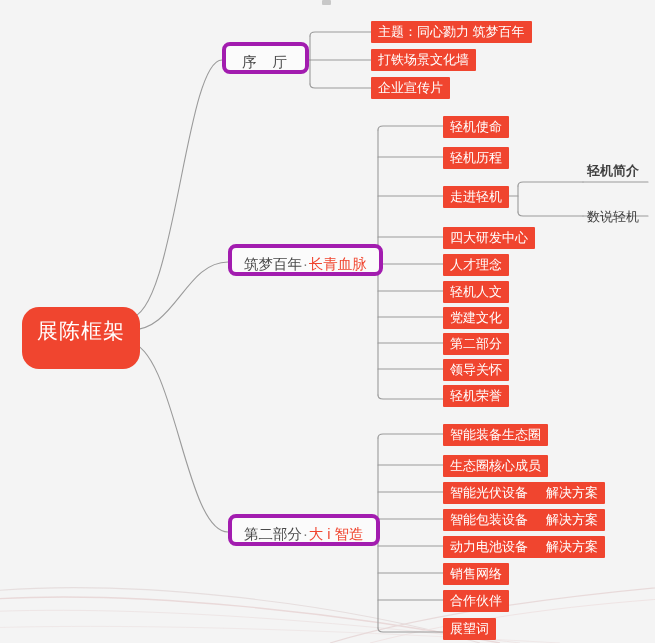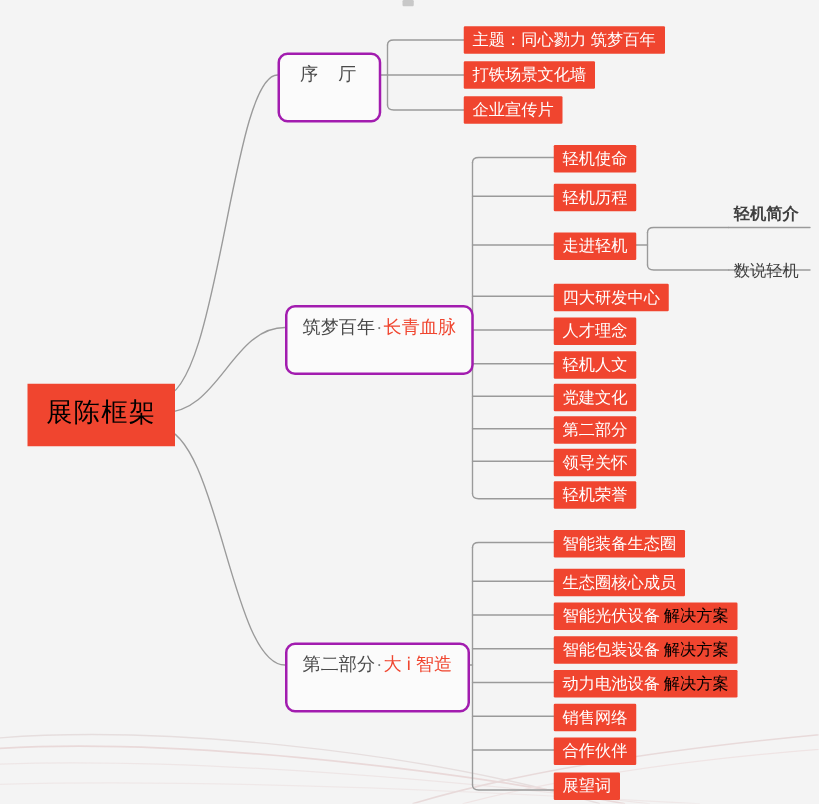--- a/index.html
+++ b/index.html
@@ -42,52 +42,52 @@
   .node {
     position: absolute;
     box-sizing: border-box;
     white-space: nowrap;
     line-height: 1;
   }
 
   
   .root-node {
     background: #f0452f;
-    color: #000000;
-    border-radius: 0;
+    color: #ffffff;
+    border-radius: 17px;
     font-size: 21px;
     letter-spacing: 1px;
-    padding: 13px 15px 16px 15px;
+    padding: 13px 15px 28px 15px;
     box-shadow: 0 0 0 0 rgba(0,0,0,0);
   }
 
   
   .branch-node {
     background: #fbfbfb;
-    border: 2px solid #a21caf;
+    border: 4px solid #a21caf;
     border-radius: 8px;
     color: #4a4a4a;
     font-size: 14.5px;
-    padding: 9px 12px 28px 12px;
+    padding: 9px 12px 0 12px;
   }
   .branch-node .sep { color: #7b7b7b; margin: 0 1px; }
   .branch-node .hl { color: #f0452f; }
   .branch-node .wide { letter-spacing: 6px; padding-left: 4px; }
 
   
   .leaf-node {
     background: #f0452f;
     color: #ffffff;
     font-size: 13px;
     padding: 4px 7px 5px 7px;
     border-radius: 1px;
   }
   .leaf-node .sub {
-    color: #000000;
-    margin-left: 3px;
+    color: #ffffff;
+    margin-left: 18px;
   }
 
   
   .text-node {
     color: #3f3f3f;
     font-size: 13px;
     padding: 2px 2px 3px 2px;
   }
 
   .tiny-cursor {

